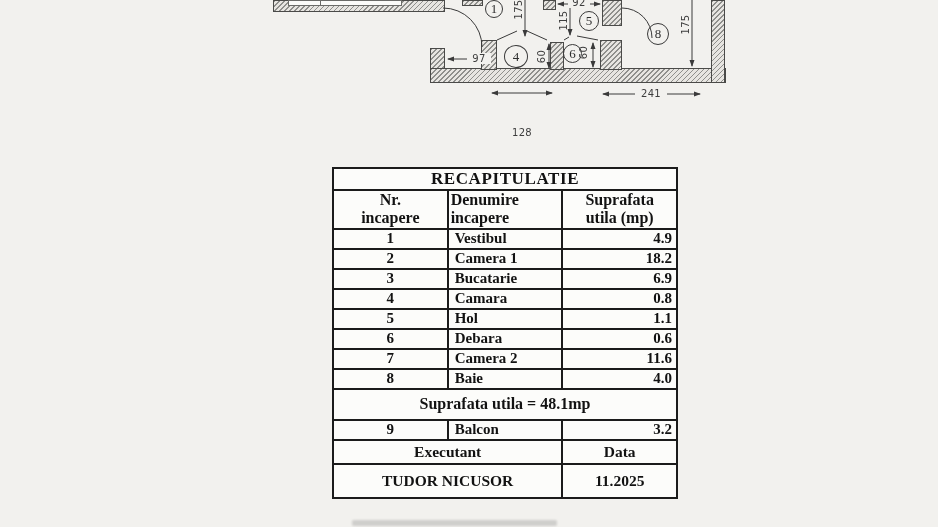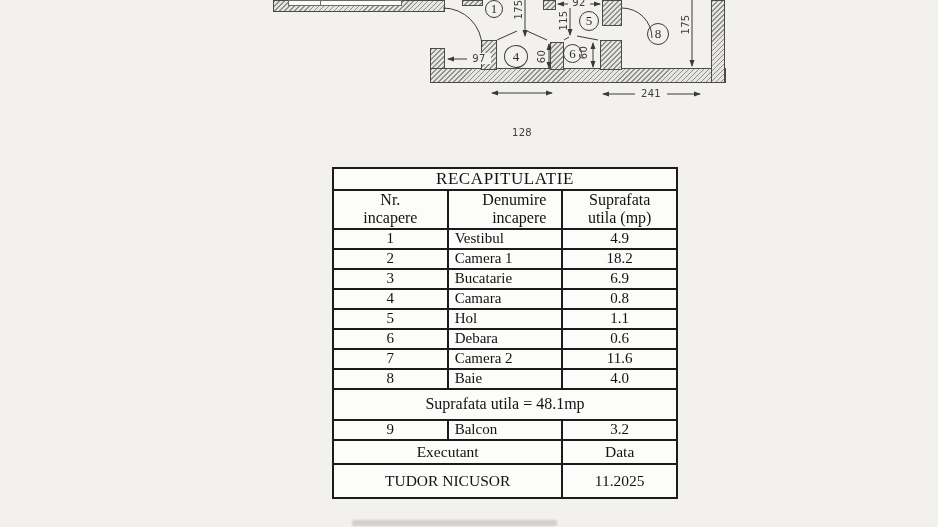--- a/index.html
+++ b/index.html
@@ -38,28 +38,28 @@
   .dim-label.vert{transform:rotate(-90deg);}
   svg.overlay{position:absolute;left:0;top:0;pointer-events:none;}
   
   .recap{
     position:absolute;left:332px;top:167px;width:346px;
     border-collapse:collapse;table-layout:fixed;
     background:#fcfcfa;color:#121212;
   }
   .recap td{
     border:2px solid #1b1b1b;padding:0 4px;box-sizing:border-box;
-    font-weight:normal;overflow:hidden;
+    font-weight:bold;overflow:hidden;
   }
   .recap .c-nr{width:73px;text-align:center;}
   .recap .c-name{width:178px;text-align:left;padding-left:6px;}
-  .recap .c-area{width:95px;text-align:center;}
+  .recap .c-area{width:95px;text-align:right;}
   .recap .t-title{height:22px;text-align:center;font-size:17px;letter-spacing:.6px;}
   .recap .t-header td{height:36px;text-align:center;font-size:16px;line-height:1.15;white-space:pre-line;vertical-align:middle;padding:0 15px;}
-  .recap .t-header .c-name{text-align:right;padding-left:2px;}
+  .recap .t-header .c-name{text-align:left;padding-left:2px;}
   .recap .t-row td{height:20px;font-size:15px;}
   .recap .t-span{height:31px;text-align:center;font-size:16px;}
   .recap .t-exec td{height:24px;text-align:center;font-size:15.5px;border-radius:7px;}
   .recap .t-name td{height:34px;text-align:center;font-size:15.5px;vertical-align:middle;}
   .smudge{
     position:absolute;left:352px;top:520px;width:205px;height:6px;
     background:rgba(120,120,120,.28);filter:blur(1.2px);border-radius:2px;
   }
 </style>
 </head>

